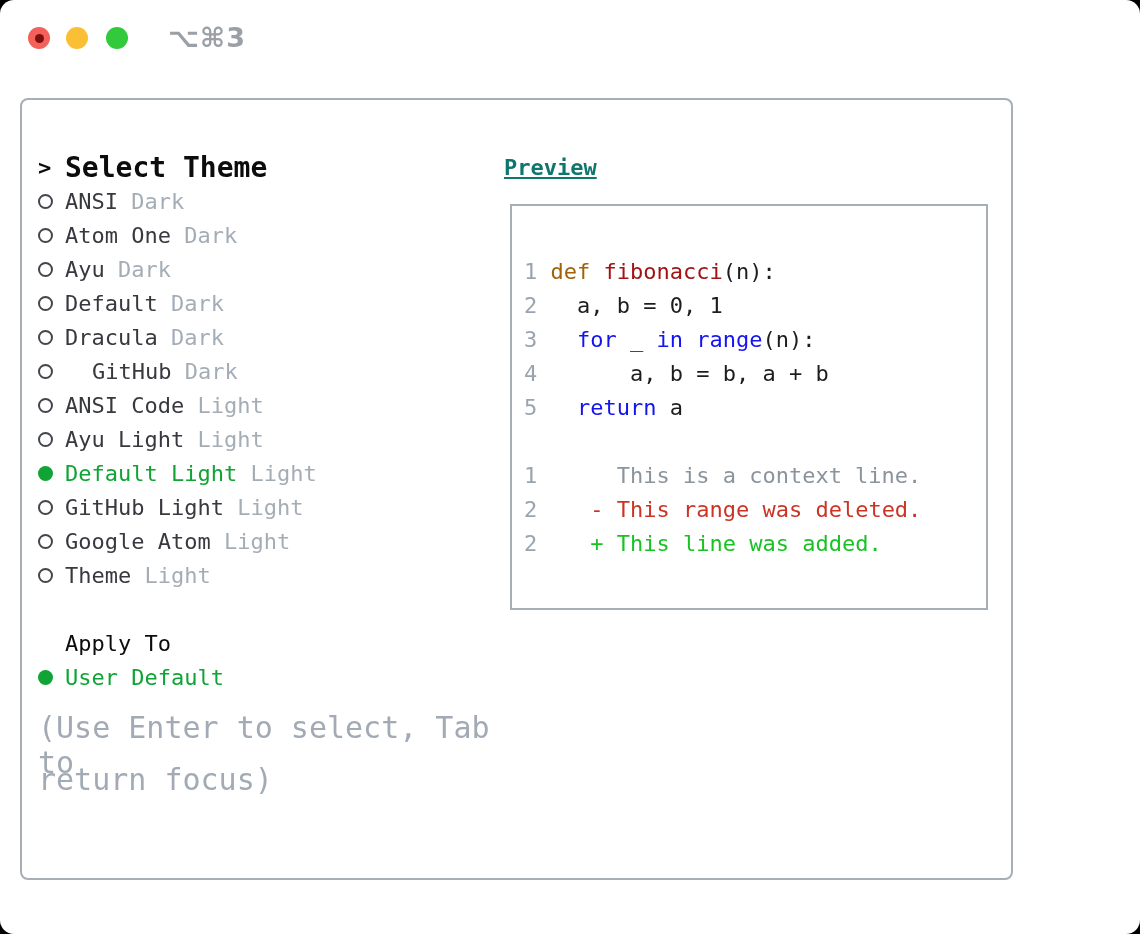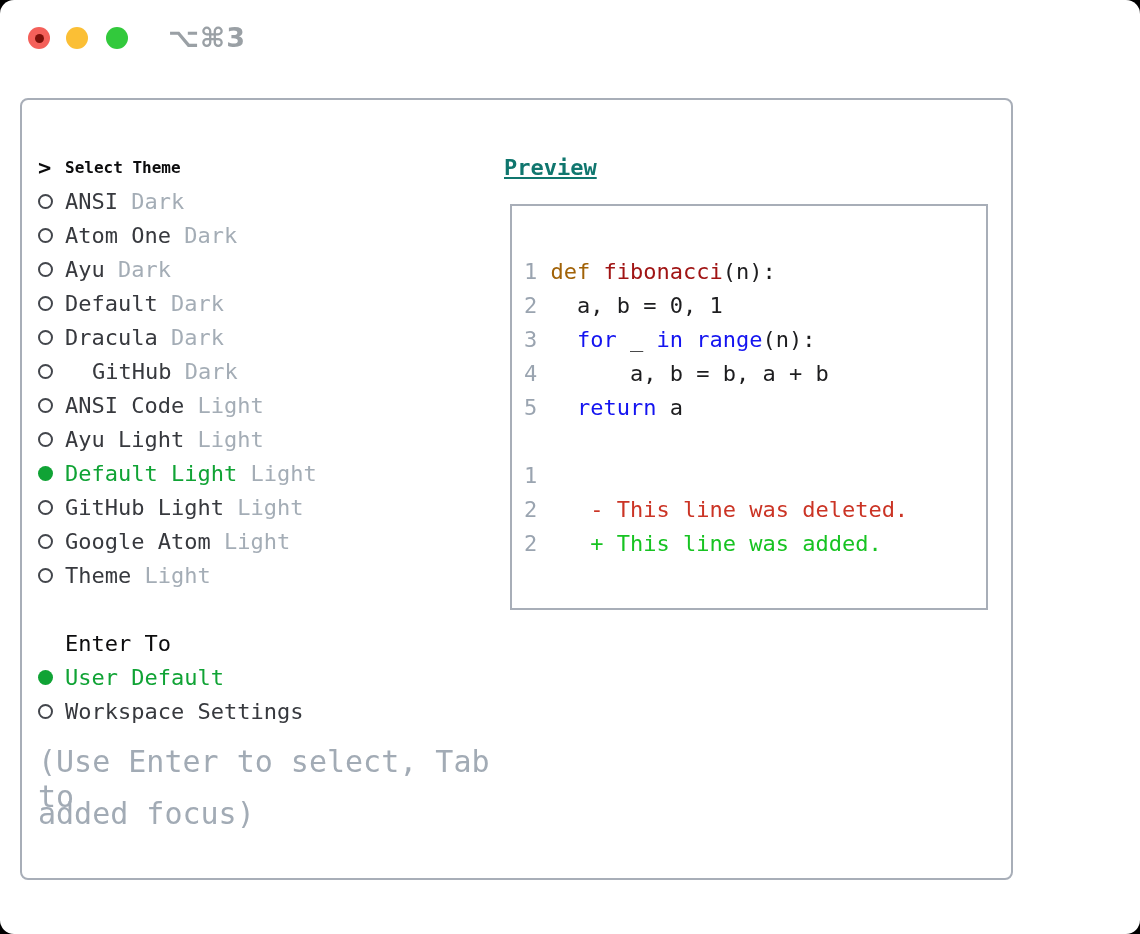--- a/index.html
+++ b/index.html
@@ -27,21 +27,21 @@
   .panel{
     position:absolute;left:20px;top:98px;width:993px;height:782px;
     border:2px solid #a8aeb8;border-radius:8px;background:#fff;box-sizing:border-box;
   }
   .row{height:34px;display:flex;align-items:center;font-size:22px;}
   .marker{width:27px;flex:0 0 27px;display:flex;align-items:center;}
   .circle{width:15px;height:15px;border-radius:50%;border:2px solid #43464c;box-sizing:border-box;}
   .circle.filled{border:none;}
   .cursor-glyph{font-weight:bold;font-size:22px;}
   .left-col{position:absolute;left:16px;top:50px;width:460px;}
-  .hdr{font-weight:bold;font-size:16px;}
+  .hdr{font-weight:bold;font-size:28px;}
   .spacer34{height:34px;}
   .hint-line{height:34px;display:flex;align-items:center;font-size:30px;}
   
   .preview-title{
     position:absolute;left:482px;top:50px;height:34px;display:flex;align-items:center;
     font-size:22px;font-weight:bold;
   }
   .preview-box{
     position:absolute;left:488px;top:104px;width:478px;height:406px;
     border:2px solid #a8aeb8;box-sizing:border-box;
@@ -159,56 +159,50 @@
             </span>
             <span style="color: rgb(55, 57, 62); white-space: pre;">Theme</span>
             <span style="color: rgb(164, 173, 182); white-space: pre;"> Light</span>
           </div>
         </div>
 
       <div class="spacer34"></div>
 
       <div class="row">
         <span class="marker"></span>
-        <span style="color: rgb(12, 12, 13);">Enter To</span>
+        <span style="color: rgb(12, 12, 13);">Apply To</span>
       </div>
 
       <div id="apply-list">
           <div class="row">
             <span class="marker">
               <span class="circle filled" style="background: rgb(16, 163, 53);"></span>
             </span>
             <span style="color: rgb(16, 163, 53); white-space: pre;">User Default</span>
-          </div>
-          <div class="row">
-            <span class="marker">
-              <span class="circle" style="border-color: rgb(67, 70, 76);"></span>
-            </span>
-            <span style="color: rgb(55, 57, 62); white-space: pre;">Workspace Settings</span>
           </div>
         </div>
 
       <div class="spacer34"></div>
 
       <div id="hint">
           <div class="hint-line" style="color: rgb(162, 171, 181);">(Use Enter to select, Tab to</div>
-          <div class="hint-line" style="color: rgb(162, 171, 181);">added focus)</div>
+          <div class="hint-line" style="color: rgb(162, 171, 181);">return focus)</div>
         </div>
     </div>
 
     <div class="preview-title" style="color: #0f766e; text-decoration: underline;">Preview</div>
 
     <div class="preview-box" style="border-color: rgb(168, 174, 184);">
       <div id="preview-lines">
           <div class="pline"><span class="lnum" style="color: rgb(154, 164, 176);">1</span><span class="lcontent"><span style="color: #a16207;">def </span><span style="color: rgb(160, 20, 20);">fibonacci</span><span style="color: rgb(29, 29, 31);">(n):</span></span></div>
           <div class="pline"><span class="lnum" style="color: rgb(154, 164, 176);">2</span><span class="lcontent"><span style="color: rgb(29, 29, 31);">  a, b = 0, 1</span></span></div>
           <div class="pline"><span class="lnum" style="color: rgb(154, 164, 176);">3</span><span class="lcontent"><span style="color: rgb(29, 29, 31);">  </span><span style="color: rgb(20, 20, 240);">for</span><span style="color: rgb(29, 29, 31);"> _ </span><span style="color: rgb(20, 20, 240);">in</span><span style="color: rgb(29, 29, 31);"> </span><span style="color: rgb(20, 20, 240);">range</span><span style="color: rgb(29, 29, 31);">(n):</span></span></div>
           <div class="pline"><span class="lnum" style="color: rgb(154, 164, 176);">4</span><span class="lcontent"><span style="color: rgb(29, 29, 31);">      a, b = b, a + b</span></span></div>
           <div class="pline"><span class="lnum" style="color: rgb(154, 164, 176);">5</span><span class="lcontent"><span style="color: rgb(29, 29, 31);">  </span><span style="color: rgb(20, 20, 240);">return</span><span style="color: rgb(29, 29, 31);"> a</span></span></div>
           <div class="pline"><span class="lnum" style="color: rgb(154, 164, 176);"></span><span class="lcontent"></span></div>
-          <div class="pline"><span class="lnum" style="color: rgb(154, 164, 176);">1</span></div>
-          <div class="pline"><span class="lnum" style="color: rgb(154, 164, 176);">2</span><span class="lcontent"><span style="color: rgb(29, 29, 31);">   </span><span style="color: rgb(203, 52, 37);">- This line was deleted.</span></span></div>
+          <div class="pline"><span class="lnum" style="color: rgb(154, 164, 176);">1</span><span class="lcontent"><span style="color: rgb(139, 148, 157);">     This is a context line.</span></span></div>
+          <div class="pline"><span class="lnum" style="color: rgb(154, 164, 176);">2</span><span class="lcontent"><span style="color: rgb(29, 29, 31);">   </span><span style="color: rgb(203, 52, 37);">- This range was deleted.</span></span></div>
           <div class="pline"><span class="lnum" style="color: rgb(154, 164, 176);">2</span><span class="lcontent"><span style="color: rgb(29, 29, 31);">   </span><span style="color: rgb(23, 195, 34);">+ This line was added.</span></span></div>
         </div>
     </div>
 
   </div>
 </div>
 
 </body></html>

